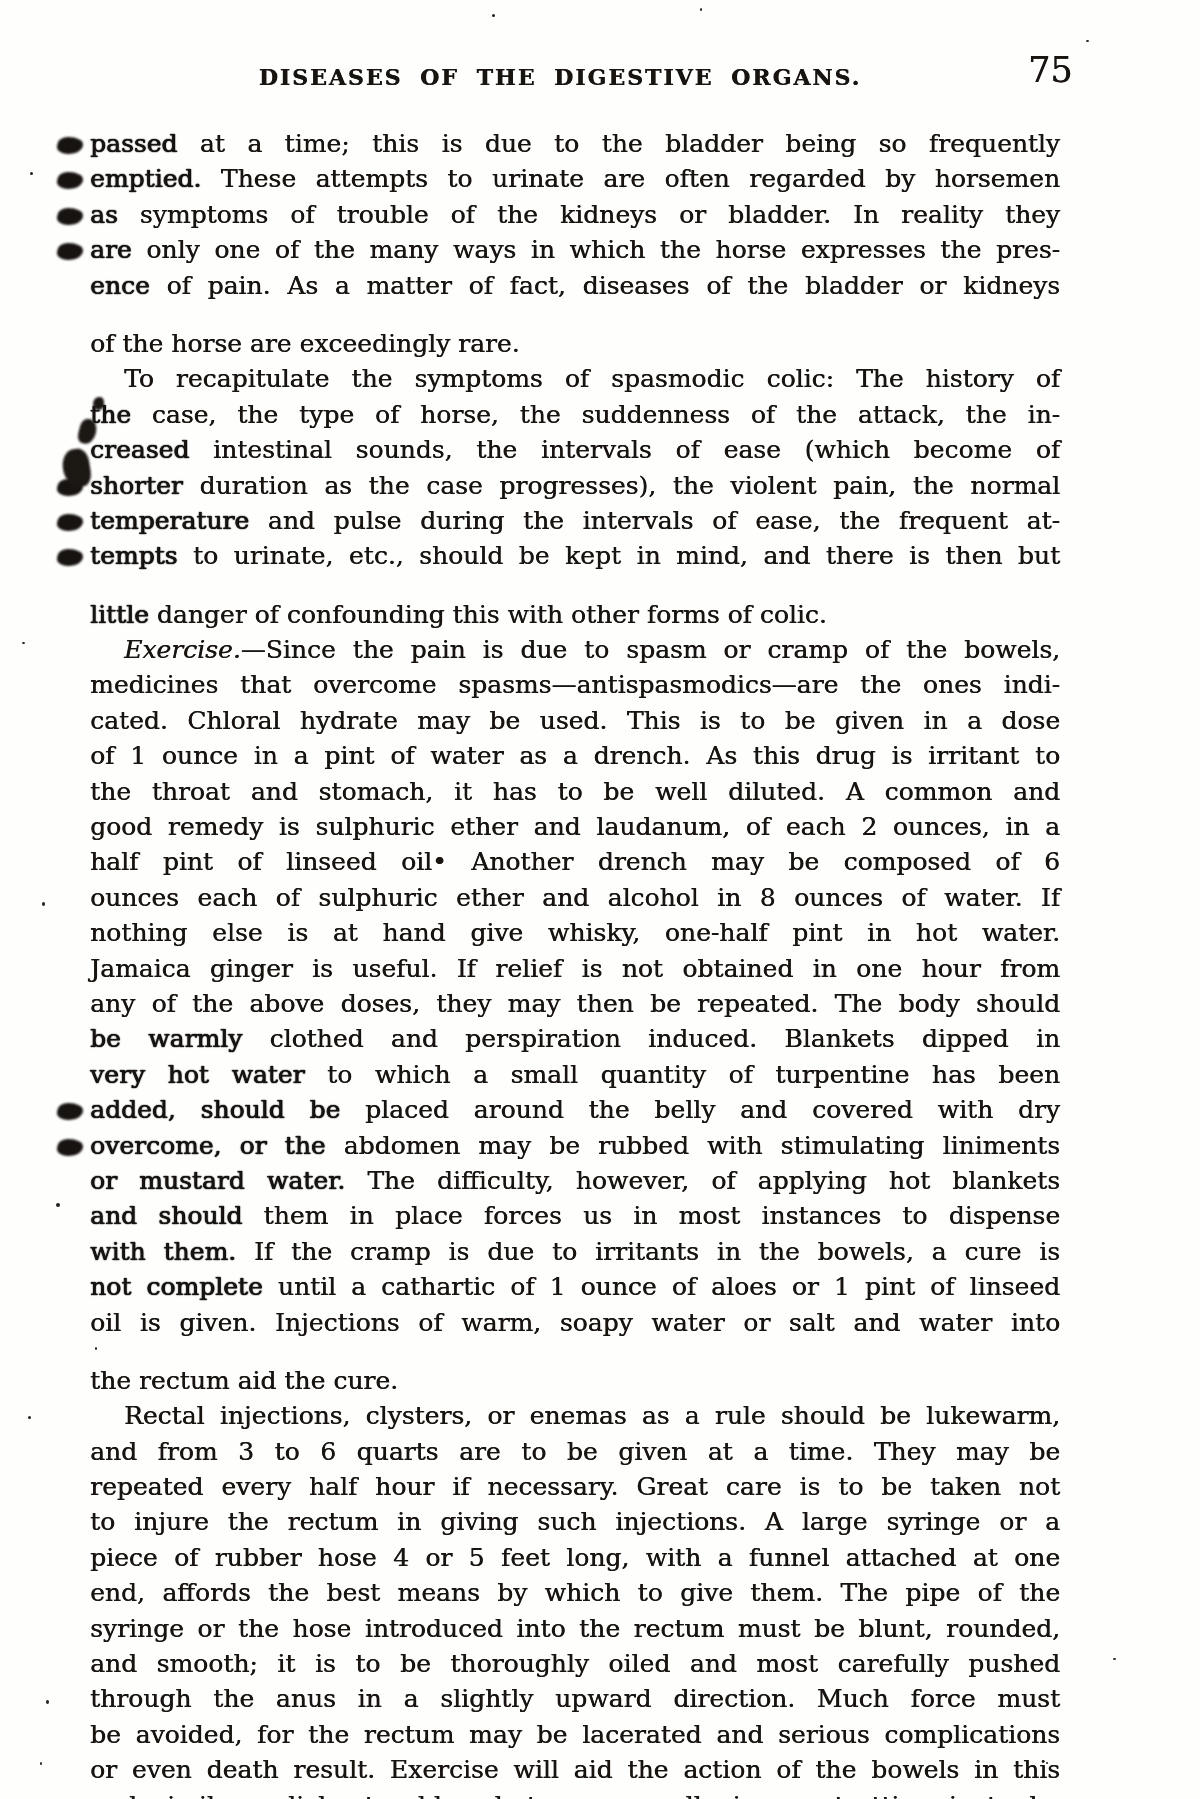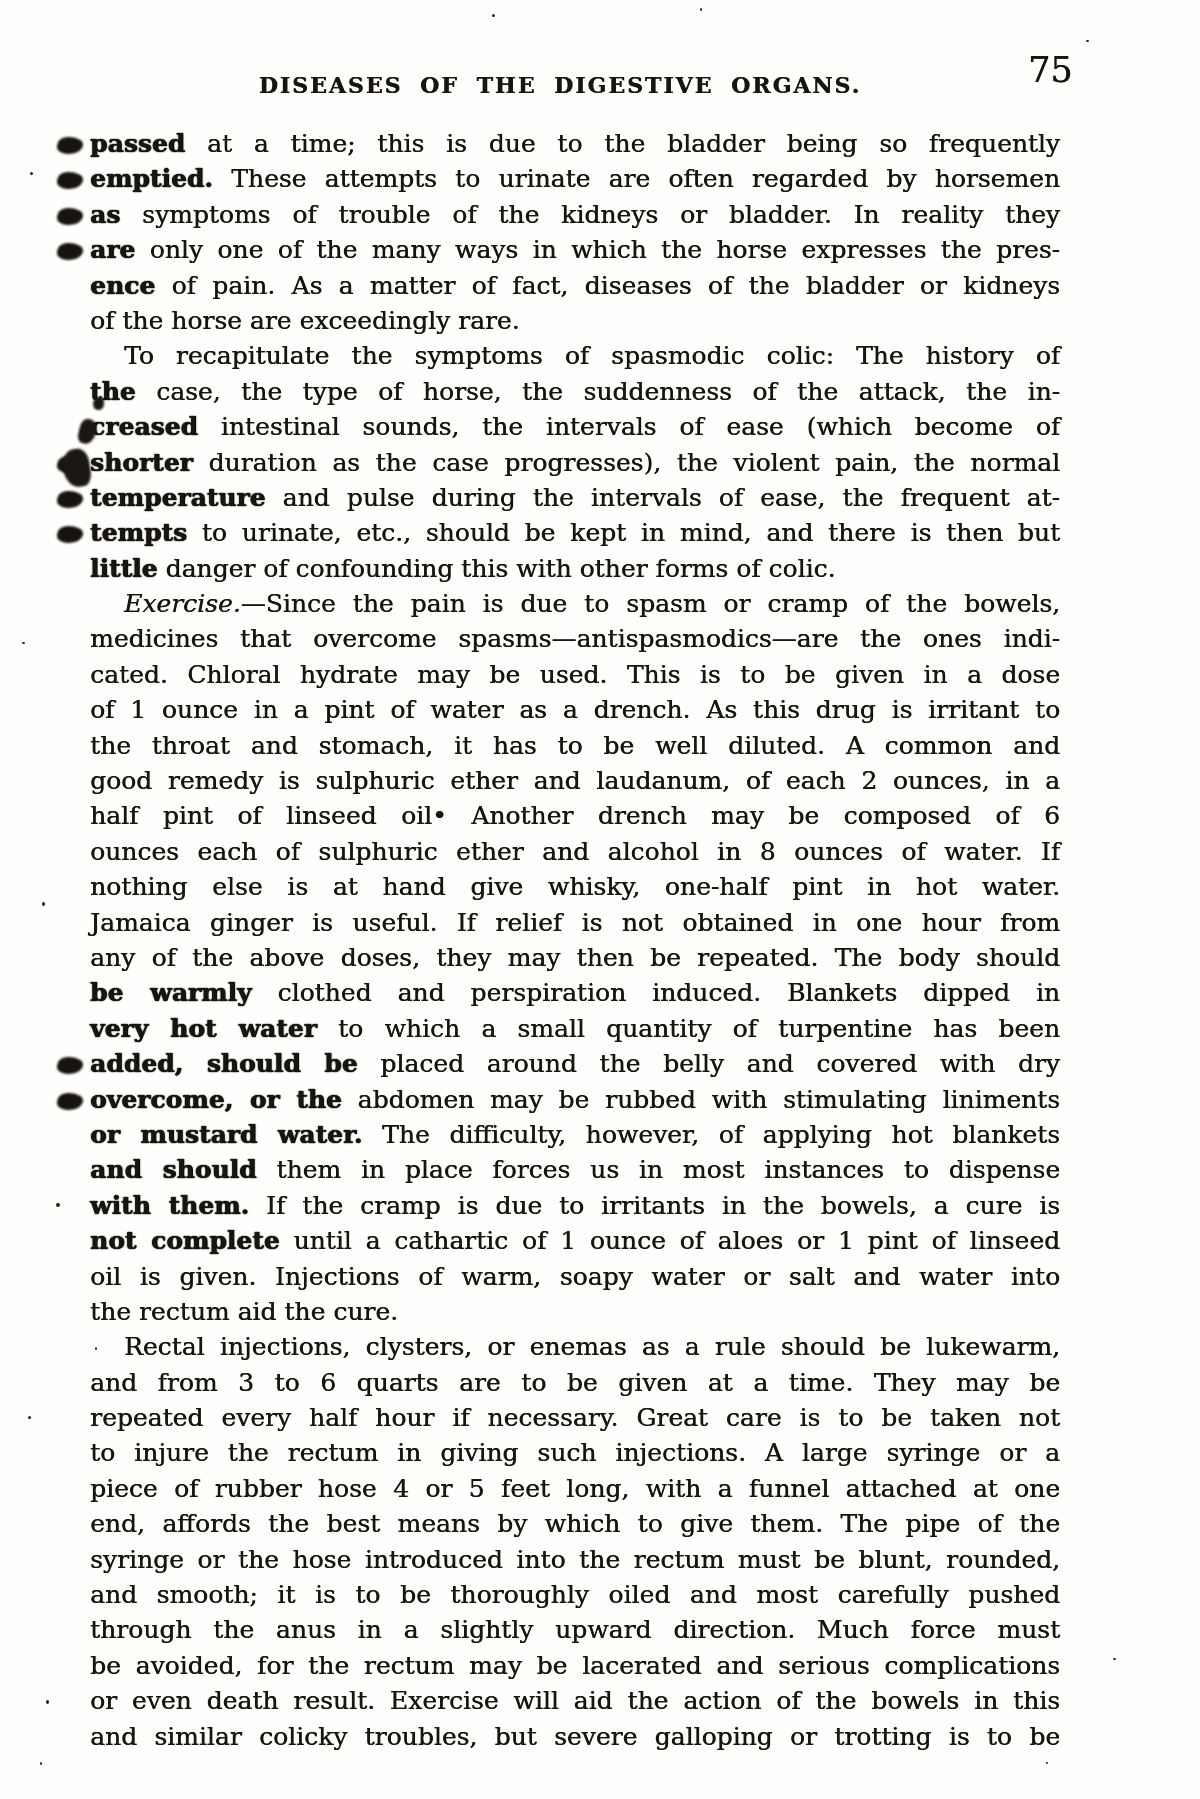--- a/index.html
+++ b/index.html
@@ -7,21 +7,21 @@
     width: 1200px; height: 1799px;
     background: #ffffff;
     position: relative;
     overflow: hidden;
     font-family: "DejaVu Serif", "Liberation Serif", serif;
     color: #181410;
   }
   .scan-page { position: absolute; inset: 0; background: #fefefd; }
 
   .running-head {
-    position: absolute; left: 90px; top: 72px; width: 940px;
+    position: absolute; left: 90px; top: 64px; width: 940px;
     text-align: center;
     font-size: 22px; font-weight: bold;
     letter-spacing: 2px; word-spacing: 8px;
     text-shadow: 0.4px 0 0 currentColor;
   }
   .folio {
     position: absolute; left: 1028px; top: 50px;
     font-size: 35px;
     text-shadow: 0.4px 0 0 currentColor;
   }
@@ -31,24 +31,24 @@
     font-size: 25px; line-height: 35.4px;
     text-shadow: 0.45px 0 0 currentColor;
   }
   .line {
     height: 35.4px;
     text-align: justify;
     text-align-last: justify;
     white-space: nowrap;
     overflow: visible;
   }
-  .line.nj { text-align-last: left; }
+  .line.nj { text-align-last: left; margin-top: 23px; }
   .line.indent { text-indent: 34px; }
   .smudge {
-    font-weight: bold;
+    font-weight: normal;
     filter: blur(0.55px);
     text-shadow: 0 0 1.3px #000, 0.6px 0.4px 0.9px #000;
   }
   .ital { font-style: italic; }
   .blob {
     display: inline-block;
     width: 26px; height: 17px;
     margin-left: -33px; margin-right: 7px;
     background: #171310;
     border-radius: 42% 58% 55% 45% / 55% 45% 60% 40%;

